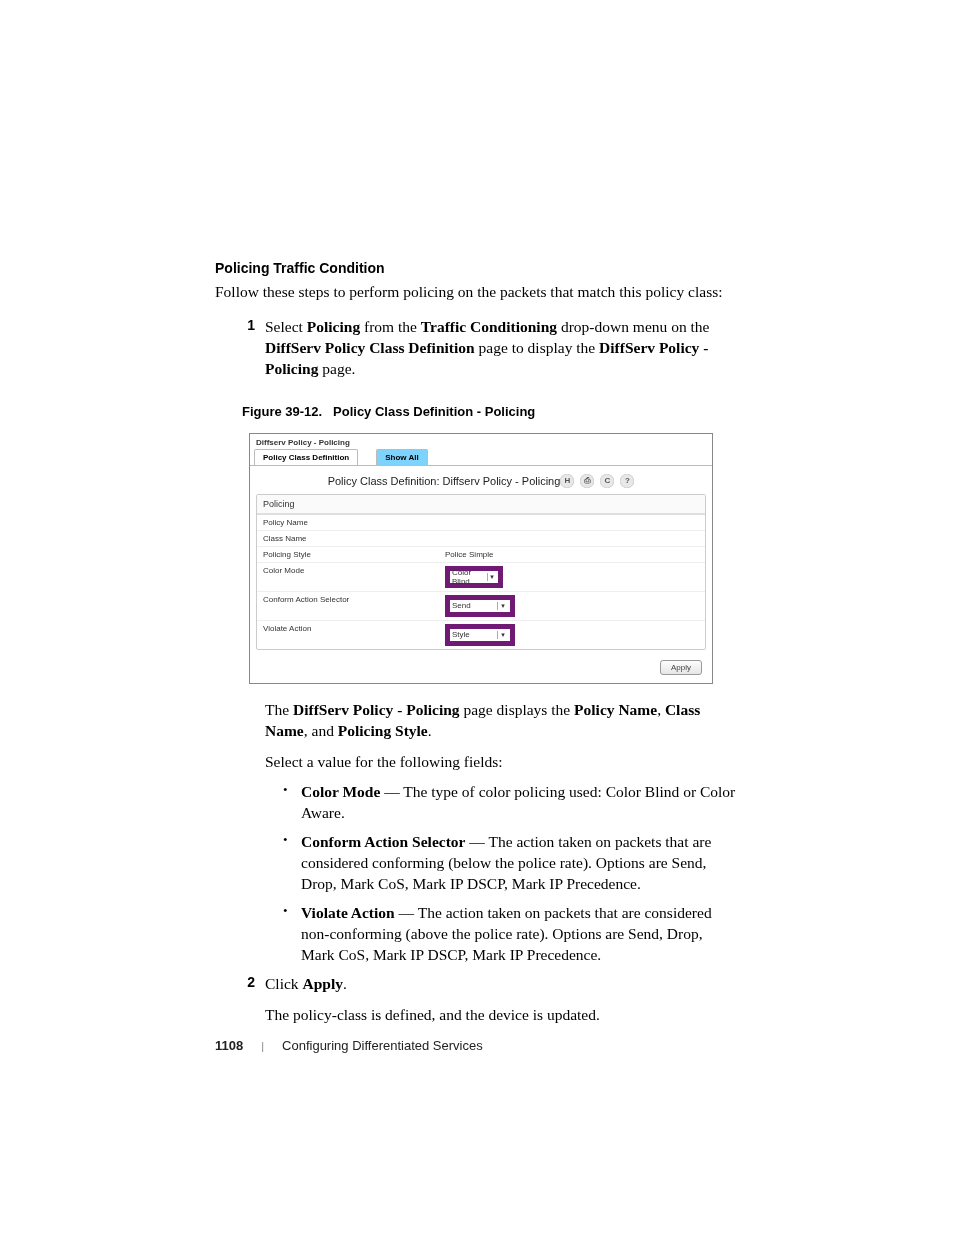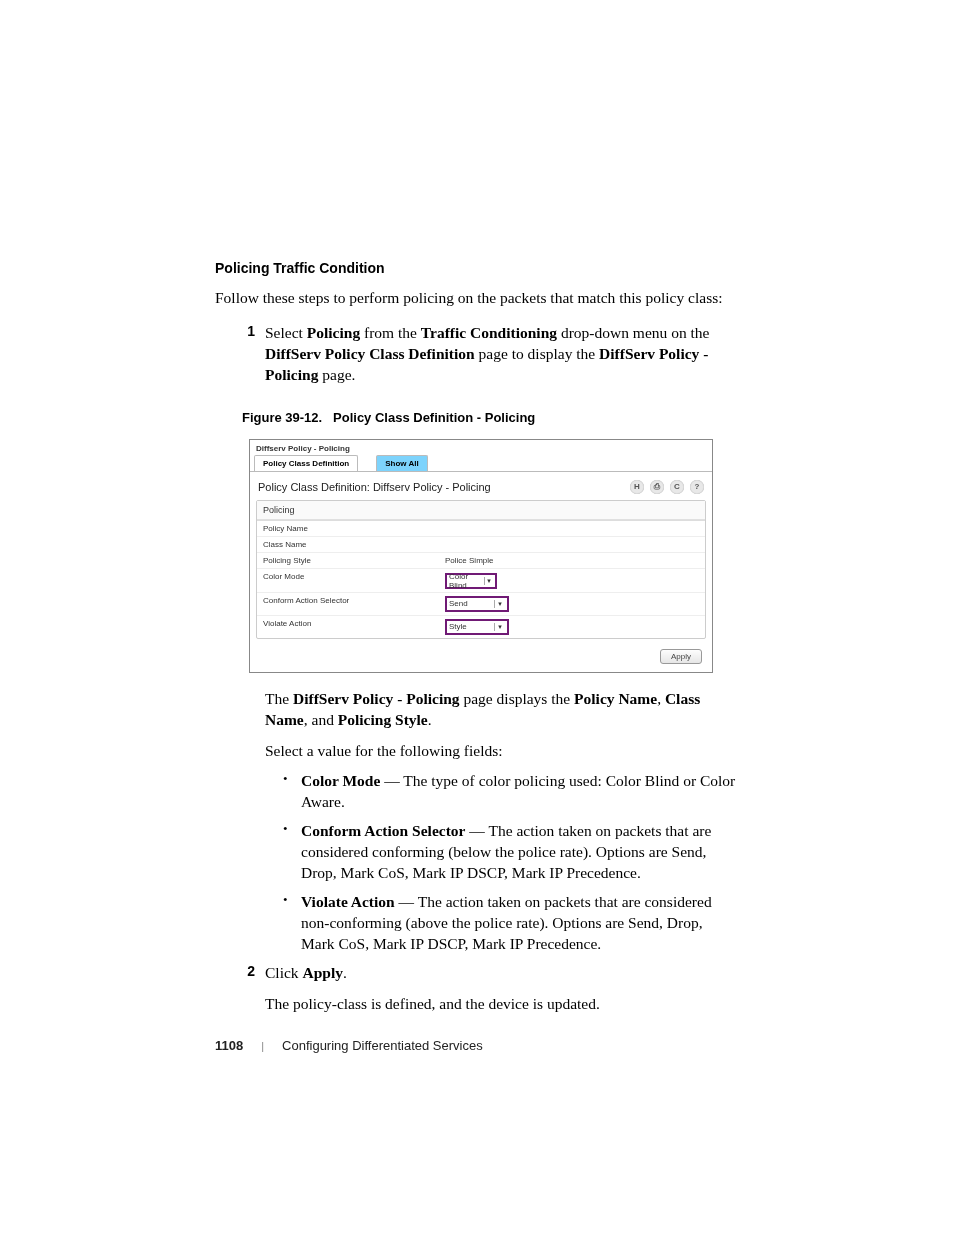--- a/index.html
+++ b/index.html
@@ -13,21 +13,21 @@
   position: relative;
 }
 .page {
   padding: 260px 215px 0 215px;
   width: 524px;
 }
 .heading {
   font-family: Arial, Helvetica, sans-serif;
   font-weight: bold;
   font-size: 14px;
-  margin-bottom: 12px;
+  margin-bottom: 6px;
 }
 .para {
   font-size: 15.5px;
   line-height: 1.35;
   margin-bottom: 14px;
 }
 .step-list {
   margin-left: 18px;
 }
 .step-row {
@@ -95,21 +95,21 @@
   margin-right: 2px;
   border-radius: 2px 2px 0 0;
   font-weight: bold;
 }
 .shot-tab.active {
   background: #fff;
   font-weight: bold;
 }
 .shot-title-row {
   display: flex;
-  justify-content: space-between;
+  justify-content: center;
   align-items: center;
   padding: 8px 8px 6px 8px;
 }
 .shot-title {
   font-size: 11px;
   color: #222;
 }
 .shot-icons {
   display: flex;
   gap: 6px;
@@ -151,21 +151,21 @@
   width: 170px;
   padding: 3px 6px;
 }
 .shot-val {
   flex: 1;
   padding: 3px 6px;
 }
 .shot-select {
   display: inline-flex;
   align-items: center;
-  border: 2px solid #701a75;
+  border: 5px solid #701a75;
   font-size: 8px;
   padding: 0 2px;
   height: 12px;
   background: #fff;
 }
 .shot-select .caret {
   width: 10px;
   text-align: center;
   border-left: 1px solid #aaa;
   margin-left: 4px;

